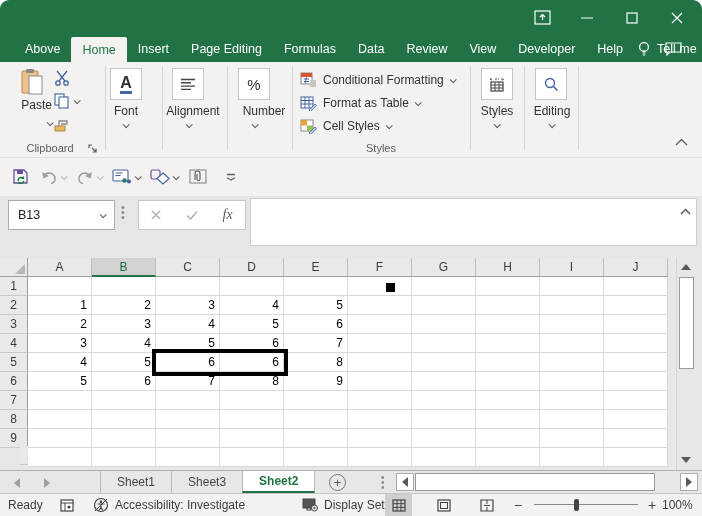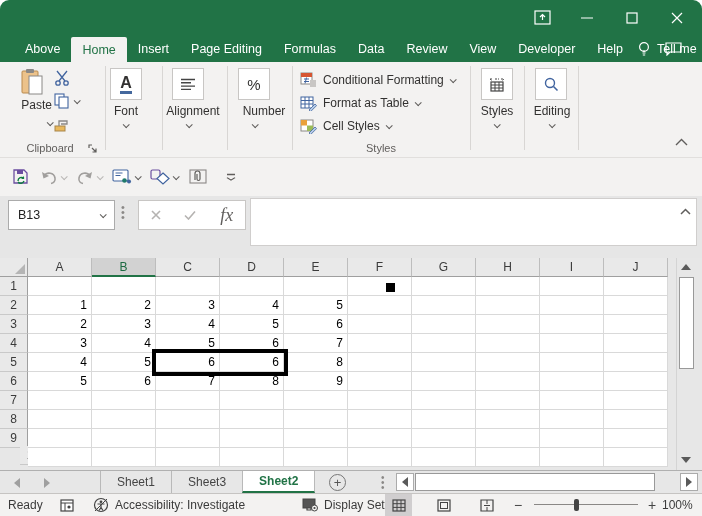--- a/index.html
+++ b/index.html
@@ -353,21 +353,21 @@
       <span class="chev"></span>
     </div>
     <div id="fxdots">•<br>•<br>•</div>
     <div id="fxstrip">
       <svg width="10" height="10">
           <path d="M1 1 L9 9 M9 1 L1 9" stroke="#b5b3b1" stroke-width="1.6"></path>
         </svg>
       <svg width="12" height="10">
           <path d="M1 5.5 L4.5 9 L11 1.5" fill="none" stroke="#b5b3b1" stroke-width="1.6"></path>
         </svg>
-      <span style="font-family:'Liberation Serif',serif;font-style:italic;font-size:18px;color:#605e5c">fx</span>
+      <span style="font-family:'Liberation Serif',serif;font-style:italic;font-size:14px;color:#605e5c">fx</span>
     </div>
     <div id="formulabar"></div>
     <div style="position:absolute;left:680px;top:12px">
       <svg width="11" height="7" viewBox="0 0 11 7">
           <path d="M1 6 L5.5 1.5 L10 6" fill="none" stroke="#605e5c" stroke-width="1.5"></path>
         </svg>
     </div>
   </div>
 
   <div id="sheet">

